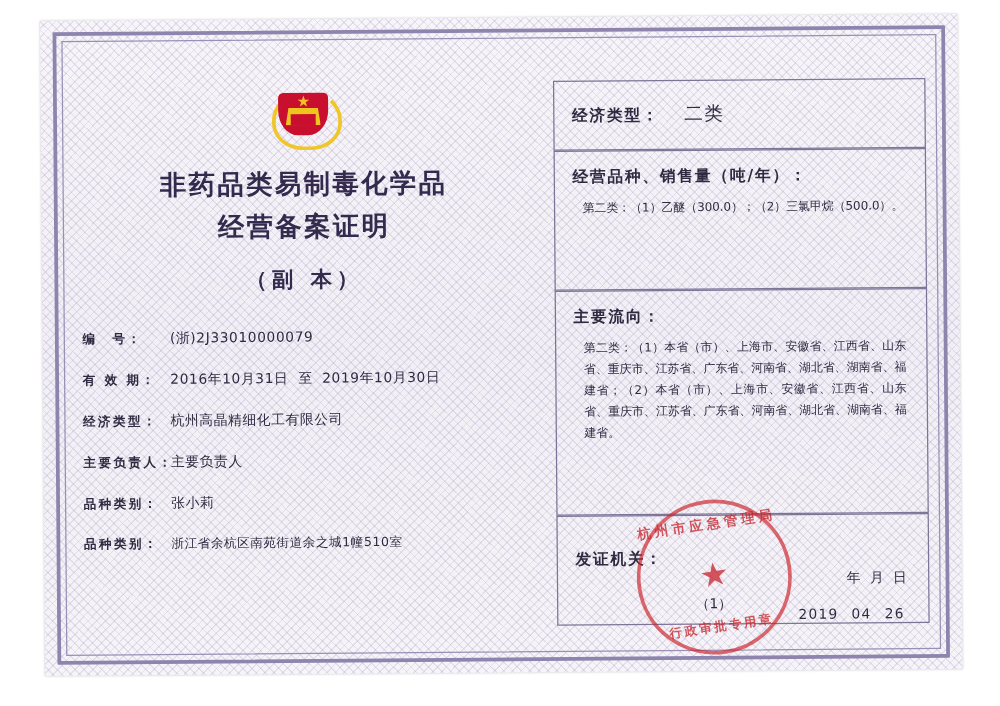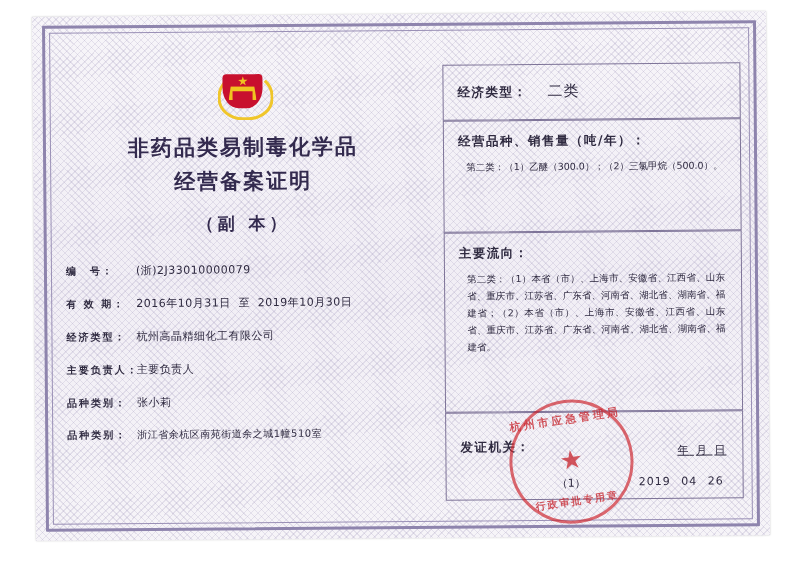--- a/index.html
+++ b/index.html
@@ -232,21 +232,21 @@
     font-family: "DejaVu Sans", sans-serif;
     font-size: 12.5px;
     font-weight: bold;
     letter-spacing: 1.5px;
     color: #2f2a40;
     padding: 26px 0 0 14px;
   }
   .date-line {
     position: absolute;
     right: 16px;
-    bottom: 10px;
+    bottom: 0;
     font-family: "DejaVu Sans", sans-serif;
     font-size: 11px;
     color: #2f2a40;
     letter-spacing: 1px;
   }
   .date-line .ymd { margin-left: 2px; }
   .date-line .num { margin: 0 3px; }
   .copy-no {
     position: absolute;
     left: 110px;
@@ -382,21 +382,21 @@
         </div>
 
         <div class="rbox" id="box-issuer">
           <div class="issuer-line">发证机关：</div>
           <div class="copy-no">（1）</div>
           <div class="date-line">
             <span class="num">2019</span>
             <span class="num">04</span>
             <span class="num">26</span>
           </div>
-          <div class="date-line" style="bottom:40px;text-decoration:underline;">
+          <div class="date-line" style="bottom:28px;">
             <span class="ymd">年</span>
             <span class="ymd">月</span>
             <span class="ymd">日</span>
           </div>
         </div>
 
         <div class="seal">
           <div class="seal-top">杭州市应急管理局</div>
           <div class="seal-star">★</div>
           <div class="seal-bottom">行政审批专用章</div>

